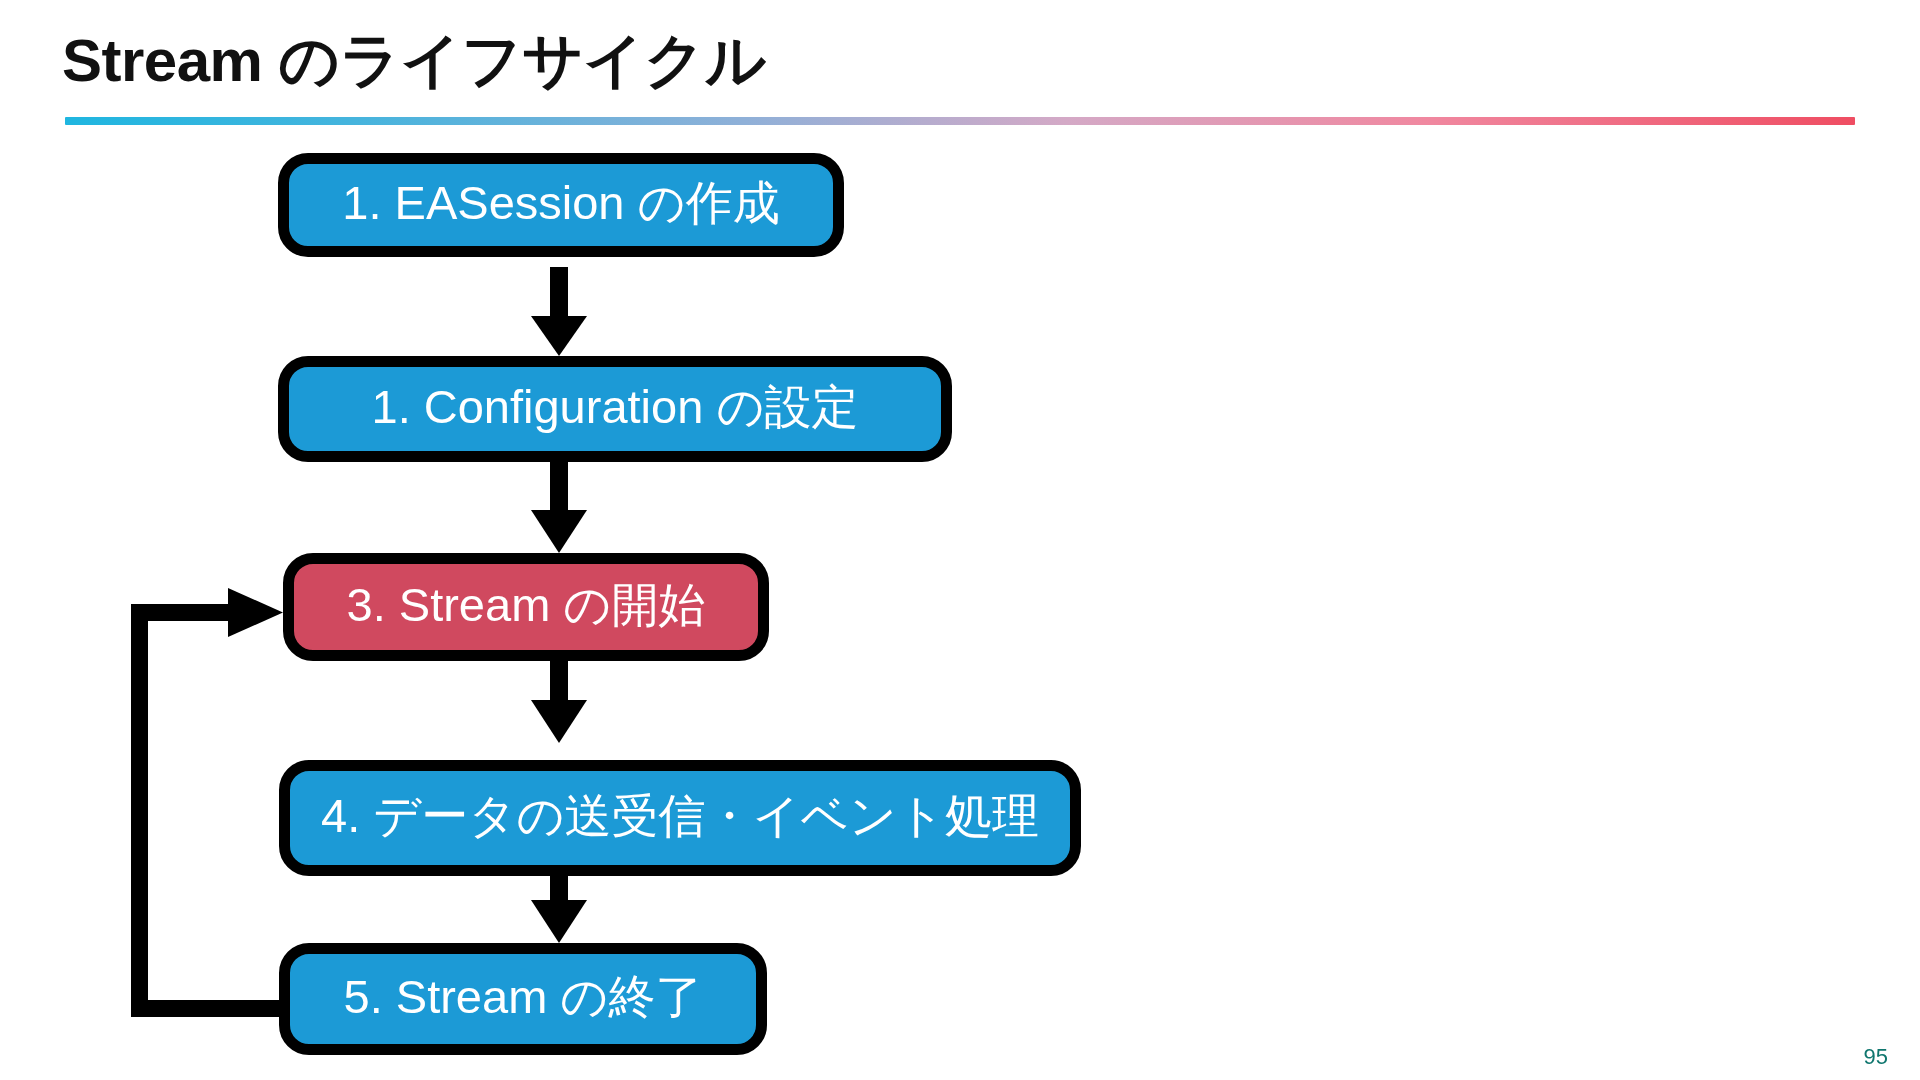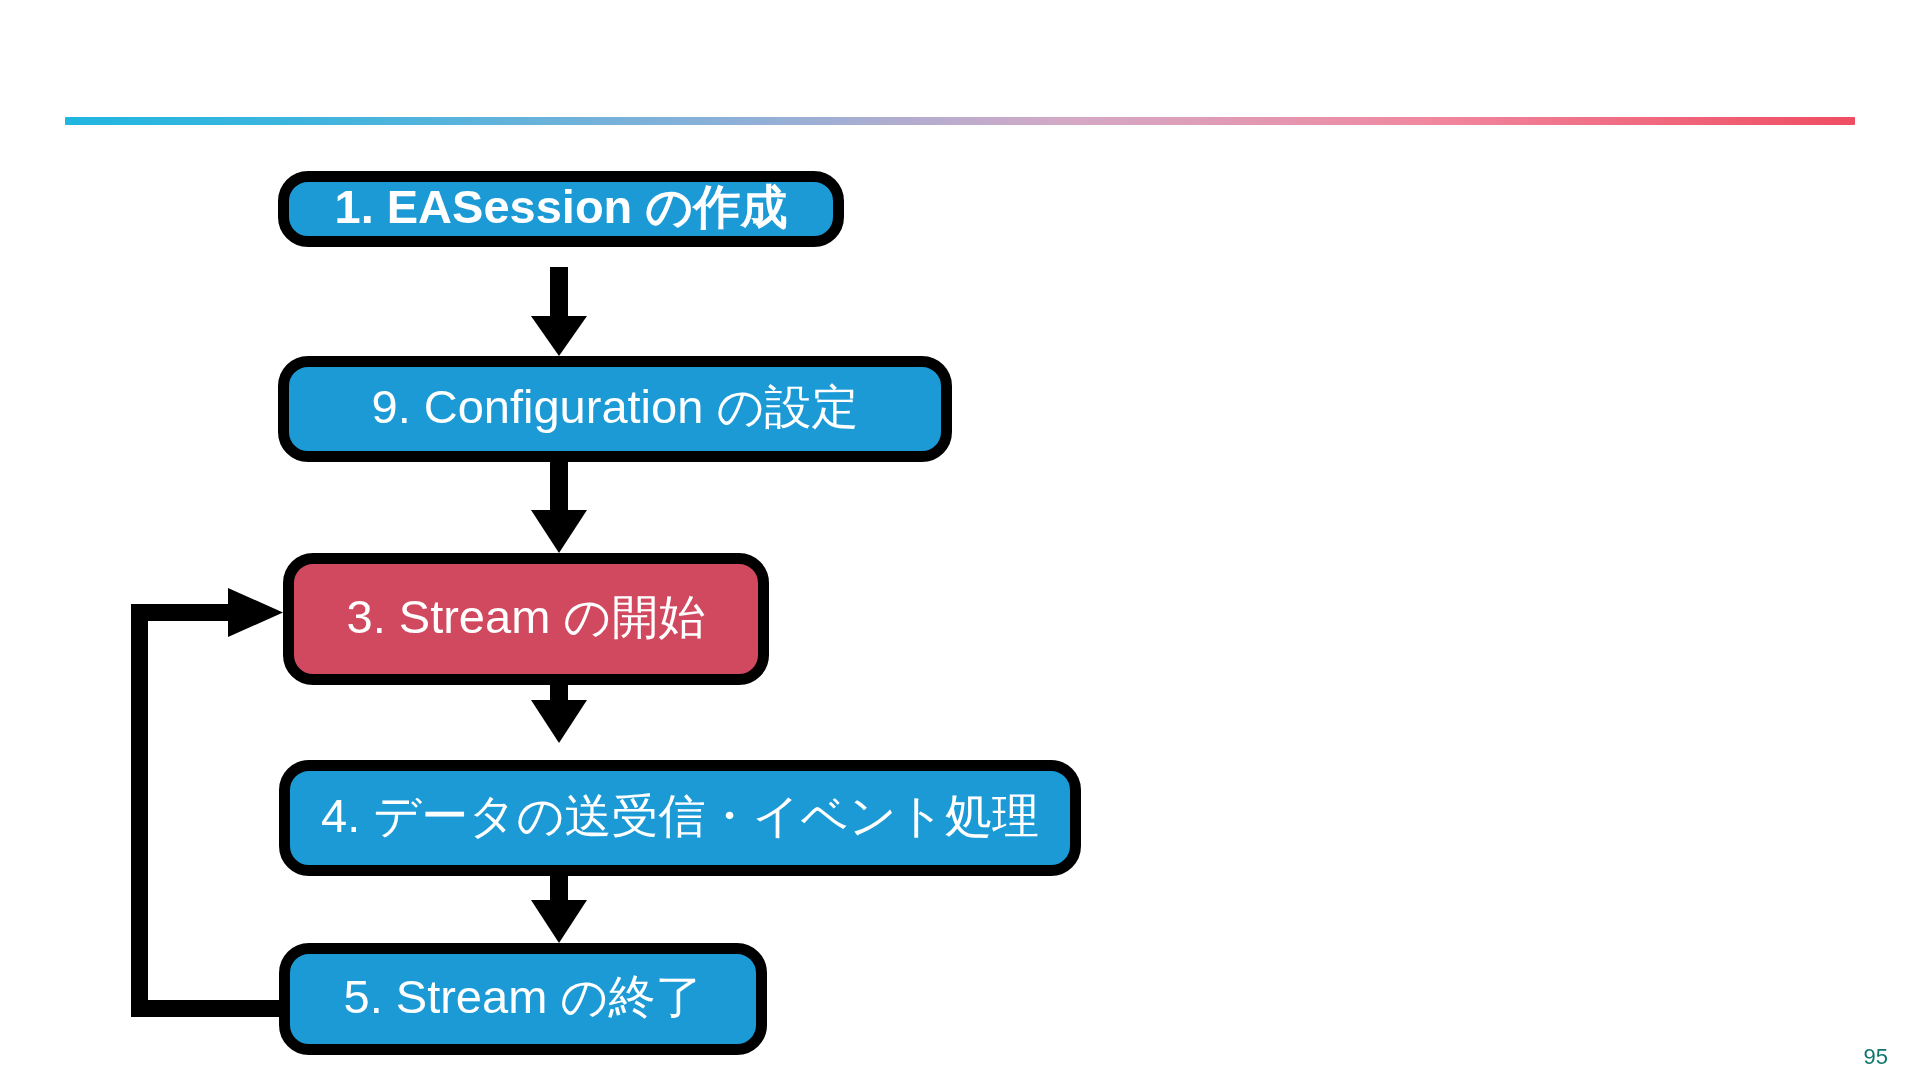--- a/index.html
+++ b/index.html
@@ -68,23 +68,23 @@
     font-size: 47px;
     font-weight: normal;
     white-space: nowrap;
     letter-spacing: 0px;
     padding-bottom: 3px;
   }
 
   .flow-box.blue { background: #1c9ad6; }
   .flow-box.red  { background: #d0495f; }
 
-  #box-1 { left: 278px; top: 171px;  width: 566px; height: 76px; font-weight: bold; }
+  #box-1 { left: 278px; top: 153px;  width: 566px; height: 104px; }
   #box-2 { left: 278px; top: 356px;  width: 674px; height: 106px; }
-  #box-3 { left: 283px; top: 553px;  width: 486px; height: 132px; }
+  #box-3 { left: 283px; top: 553px;  width: 486px; height: 108px; }
   #box-4 { left: 279px; top: 743px;  width: 802px; height: 116px; margin-top: 17px; }
   #box-5 { left: 279px; top: 943px;  width: 488px; height: 112px; }
 
   
   #connectors {
     position: absolute;
     left: 0;
     top: 0;
     width: 1920px;
     height: 1080px;
@@ -98,20 +98,21 @@
     bottom: 10px;
     font-size: 22px;
     color: #0f766e;
   }
 </style>
 </head>
 <body>
 
 <div id="slide">
 
+  <div id="slide-title">Stream のライフサイクル</div>
 
   <div id="title-rule"></div>
 
   <div id="flow">
 
     <svg id="connectors" width="1920" height="1080" viewBox="0 0 1920 1080" xmlns="http://www.w3.org/2000/svg">
 
       <g>
         <rect x="550" y="267" width="18" height="62" fill="#000000"></rect>
         <polygon points="531,316 587,316 559,356" fill="#000000"></polygon>
@@ -142,21 +143,21 @@
 
         <polygon points="228,588 228,637 283,612.5" fill="#000000"></polygon>
       </g>
     </svg>
 
     <div id="box-1" class="flow-box blue">
       <span>1. EASession の作成</span>
     </div>
 
     <div id="box-2" class="flow-box blue">
-      <span>9. Configuration の設定</span>
+      <span>1. Configuration の設定</span>
     </div>
 
     <div id="box-3" class="flow-box red">
       <span>3. Stream の開始</span>
     </div>
 
     <div id="box-4" class="flow-box blue">
       <span>4. データの送受信・イベント処理</span>
     </div>
 

